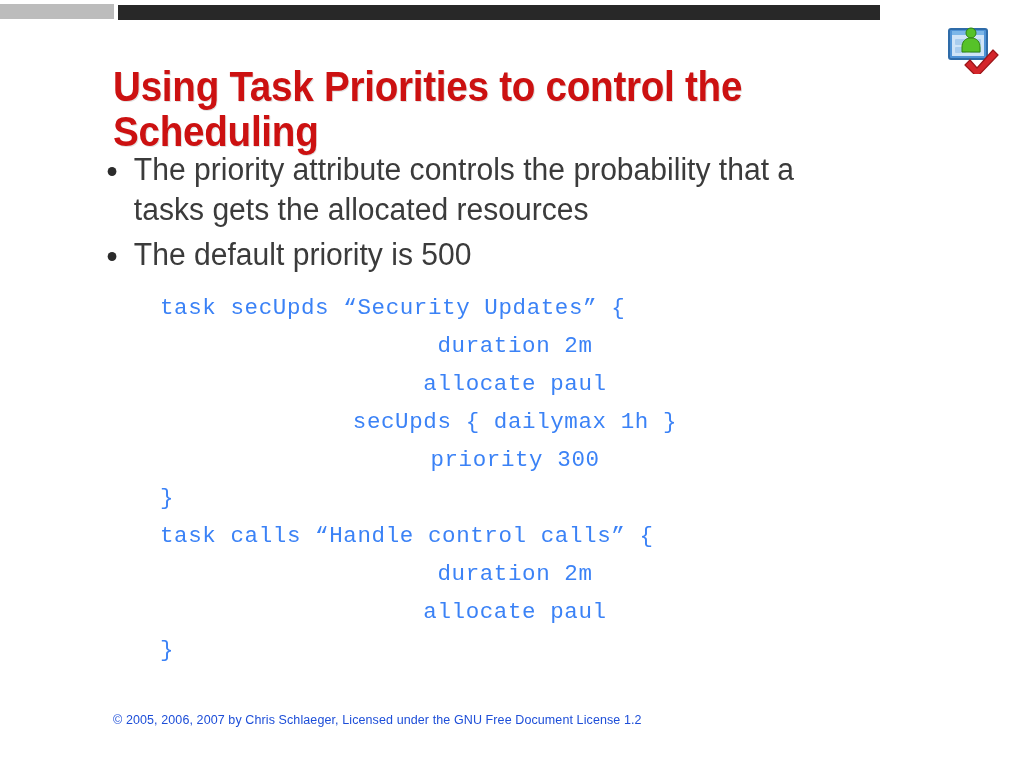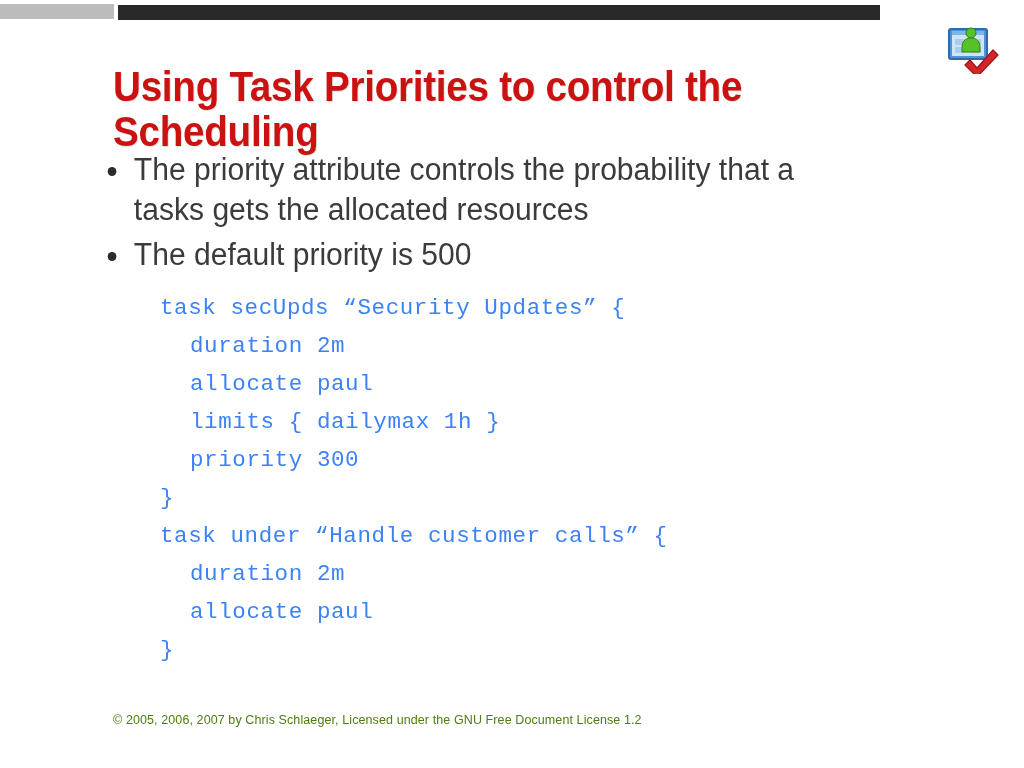--- a/index.html
+++ b/index.html
@@ -110,28 +110,29 @@
     color: #3b82f6;
     font-family: "Liberation Mono", "DejaVu Sans Mono", monospace;
     font-size: 22.5px;
     line-height: 38px;
     white-space: pre;
     letter-spacing: 0.6px;
     padding-left: 160px;
   }
   .code-line.indent-1 {
     padding-left: 190px;
+    text-align: center;
   }
 
   
   .footer {
     position: absolute;
     left: 113px;
     top: 713px;
-    color: #4d7c0f;
+    color: #1d4ed8;
     font-family: "Liberation Sans Narrow", "Liberation Sans", sans-serif;
     font-size: 12.5px;
     letter-spacing: 0.1px;
     white-space: nowrap;
   }
 </style>
 </head>
 <body>
 
 <div class="header-bars">
@@ -169,24 +170,24 @@
     <li>
       <span class="dot"></span>
       <span>The default priority is 500</span>
     </li>
   </ul>
 
   <div class="code-block">
     <div class="code-line">task secUpds “Security Updates” {</div>
     <div class="code-line indent-1">duration 2m</div>
     <div class="code-line indent-1">allocate paul</div>
-    <div class="code-line indent-1">limits { dailymax 1h }</div>
+    <div class="code-line indent-1">secUpds { dailymax 1h }</div>
     <div class="code-line indent-1">priority 300</div>
     <div class="code-line">}</div>
-    <div class="code-line">task under “Handle customer calls” {</div>
+    <div class="code-line">task calls “Handle control calls” {</div>
     <div class="code-line indent-1">duration 2m</div>
     <div class="code-line indent-1">allocate paul</div>
     <div class="code-line">}</div>
   </div>
 
 </div>
 
 <div class="footer">© 2005, 2006, 2007 by Chris Schlaeger, Licensed under the GNU Free Document License 1.2</div>
 
 </body></html>

